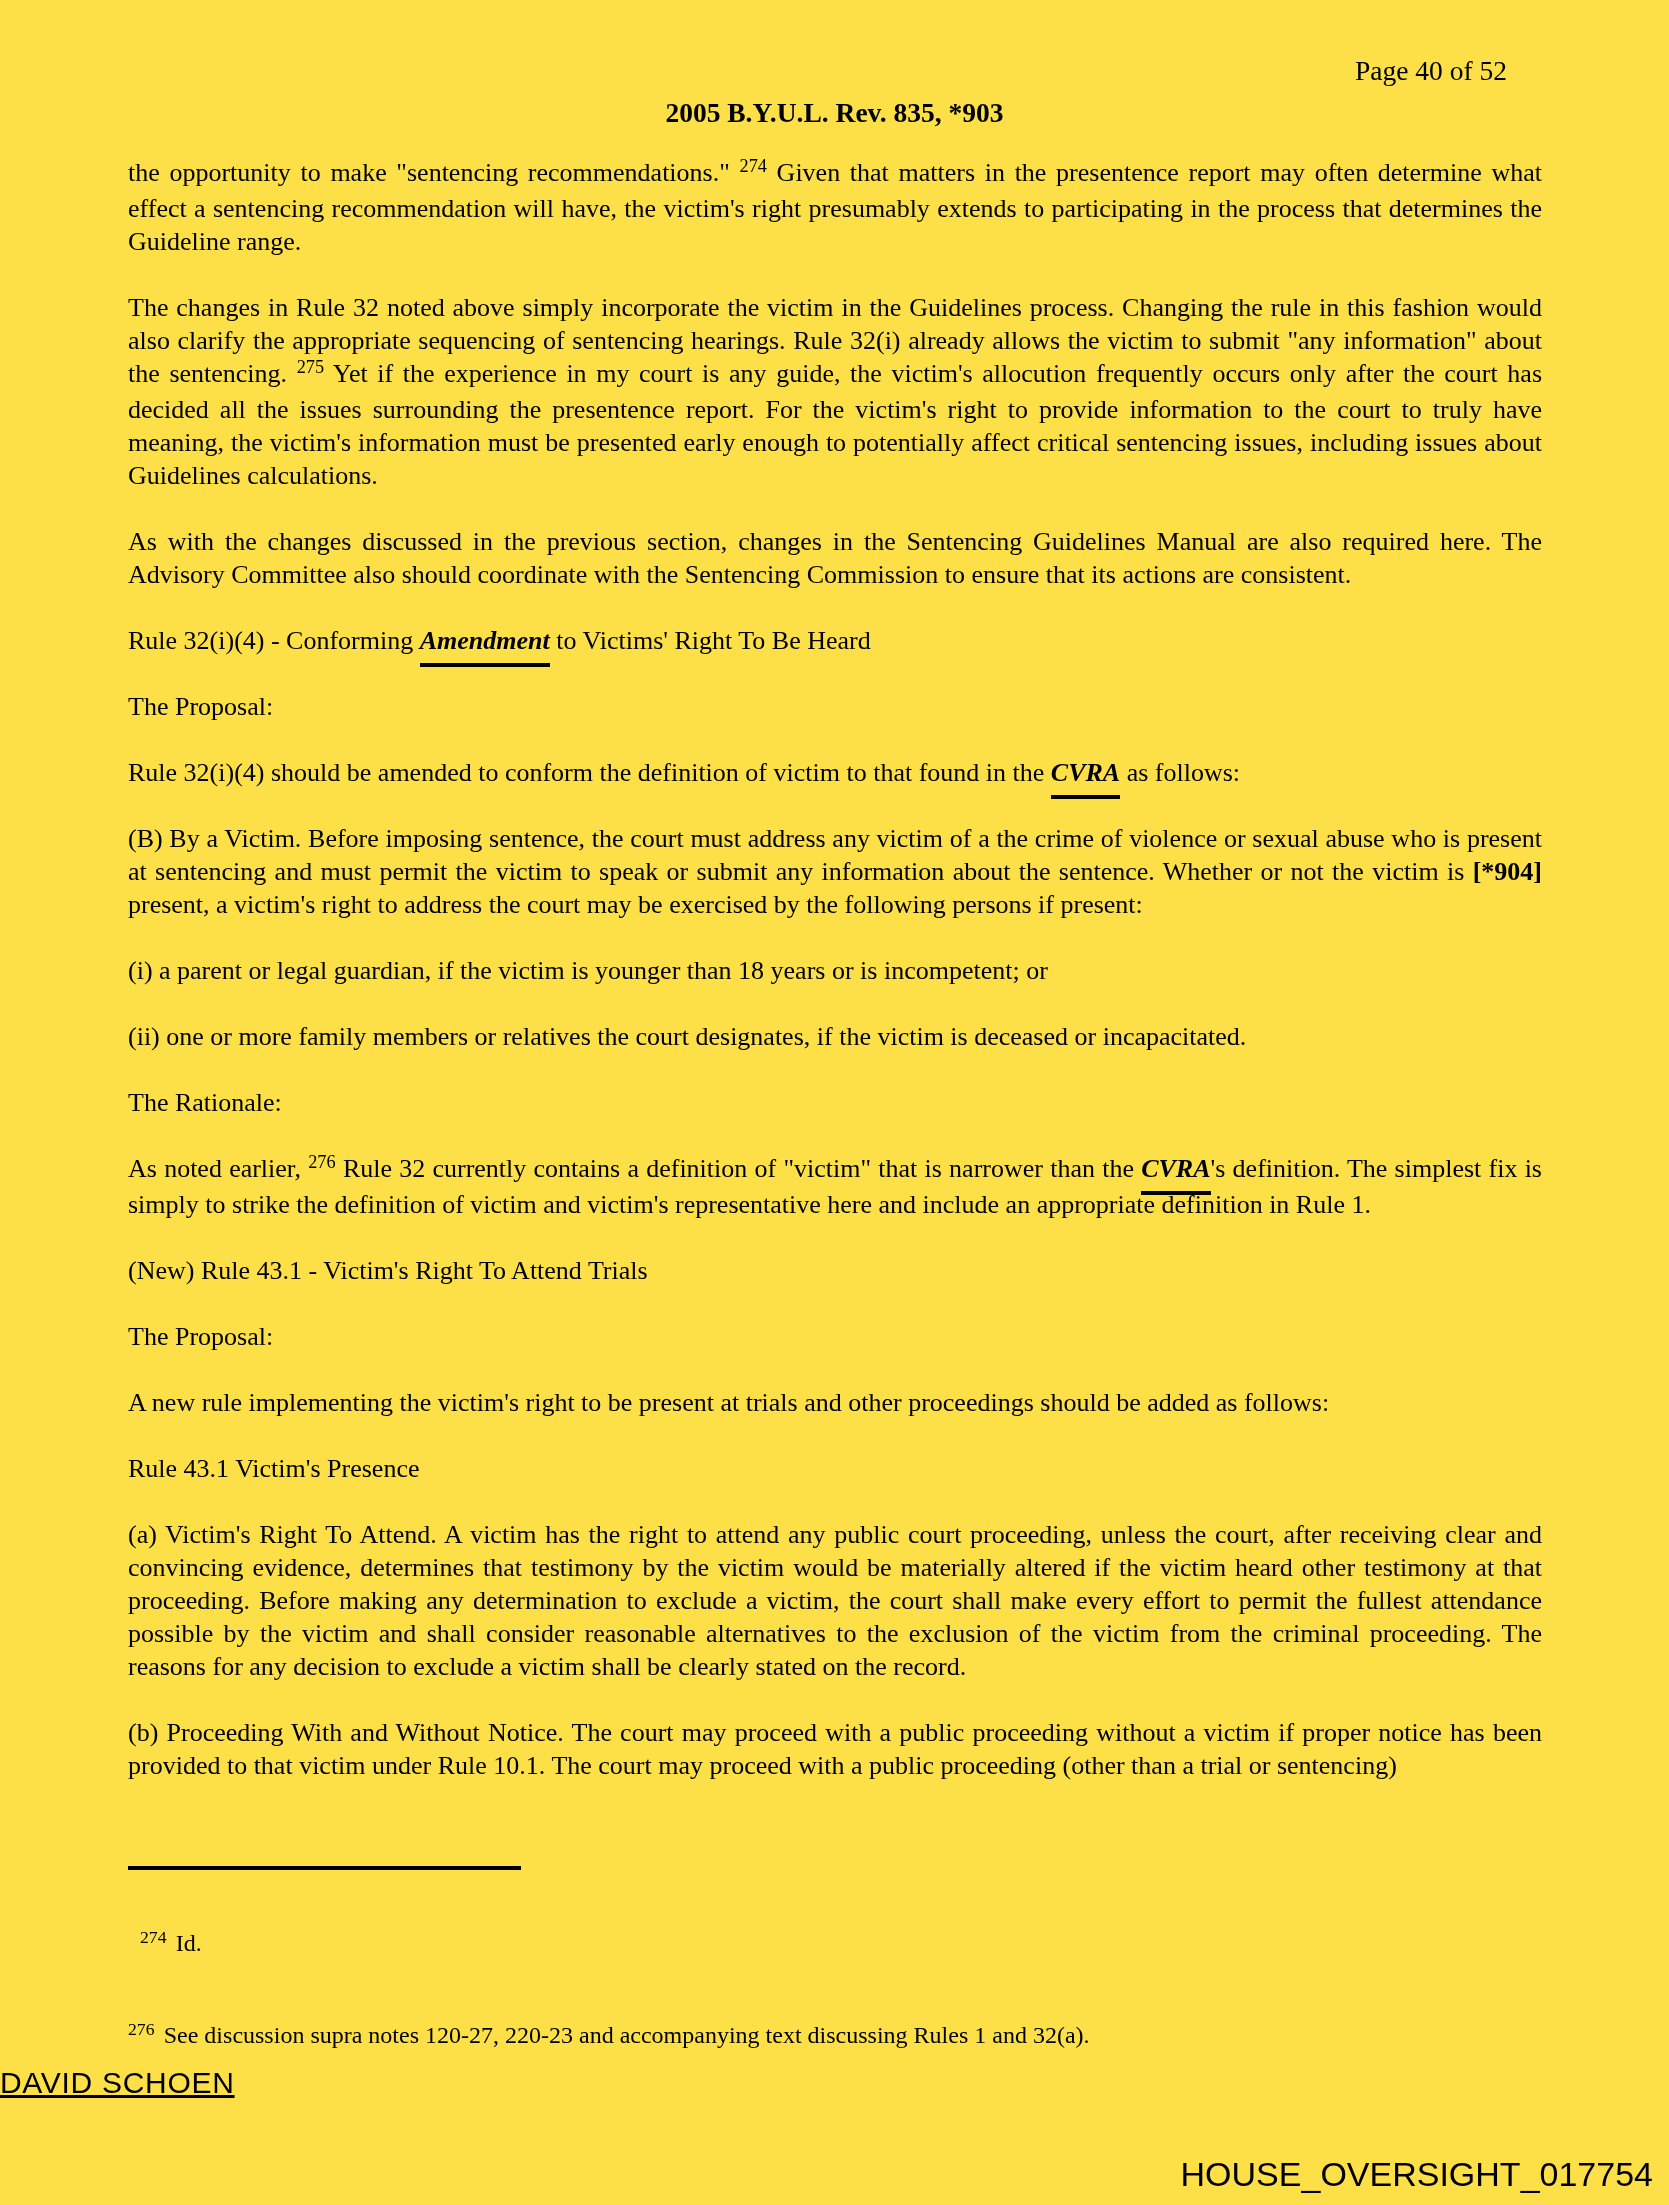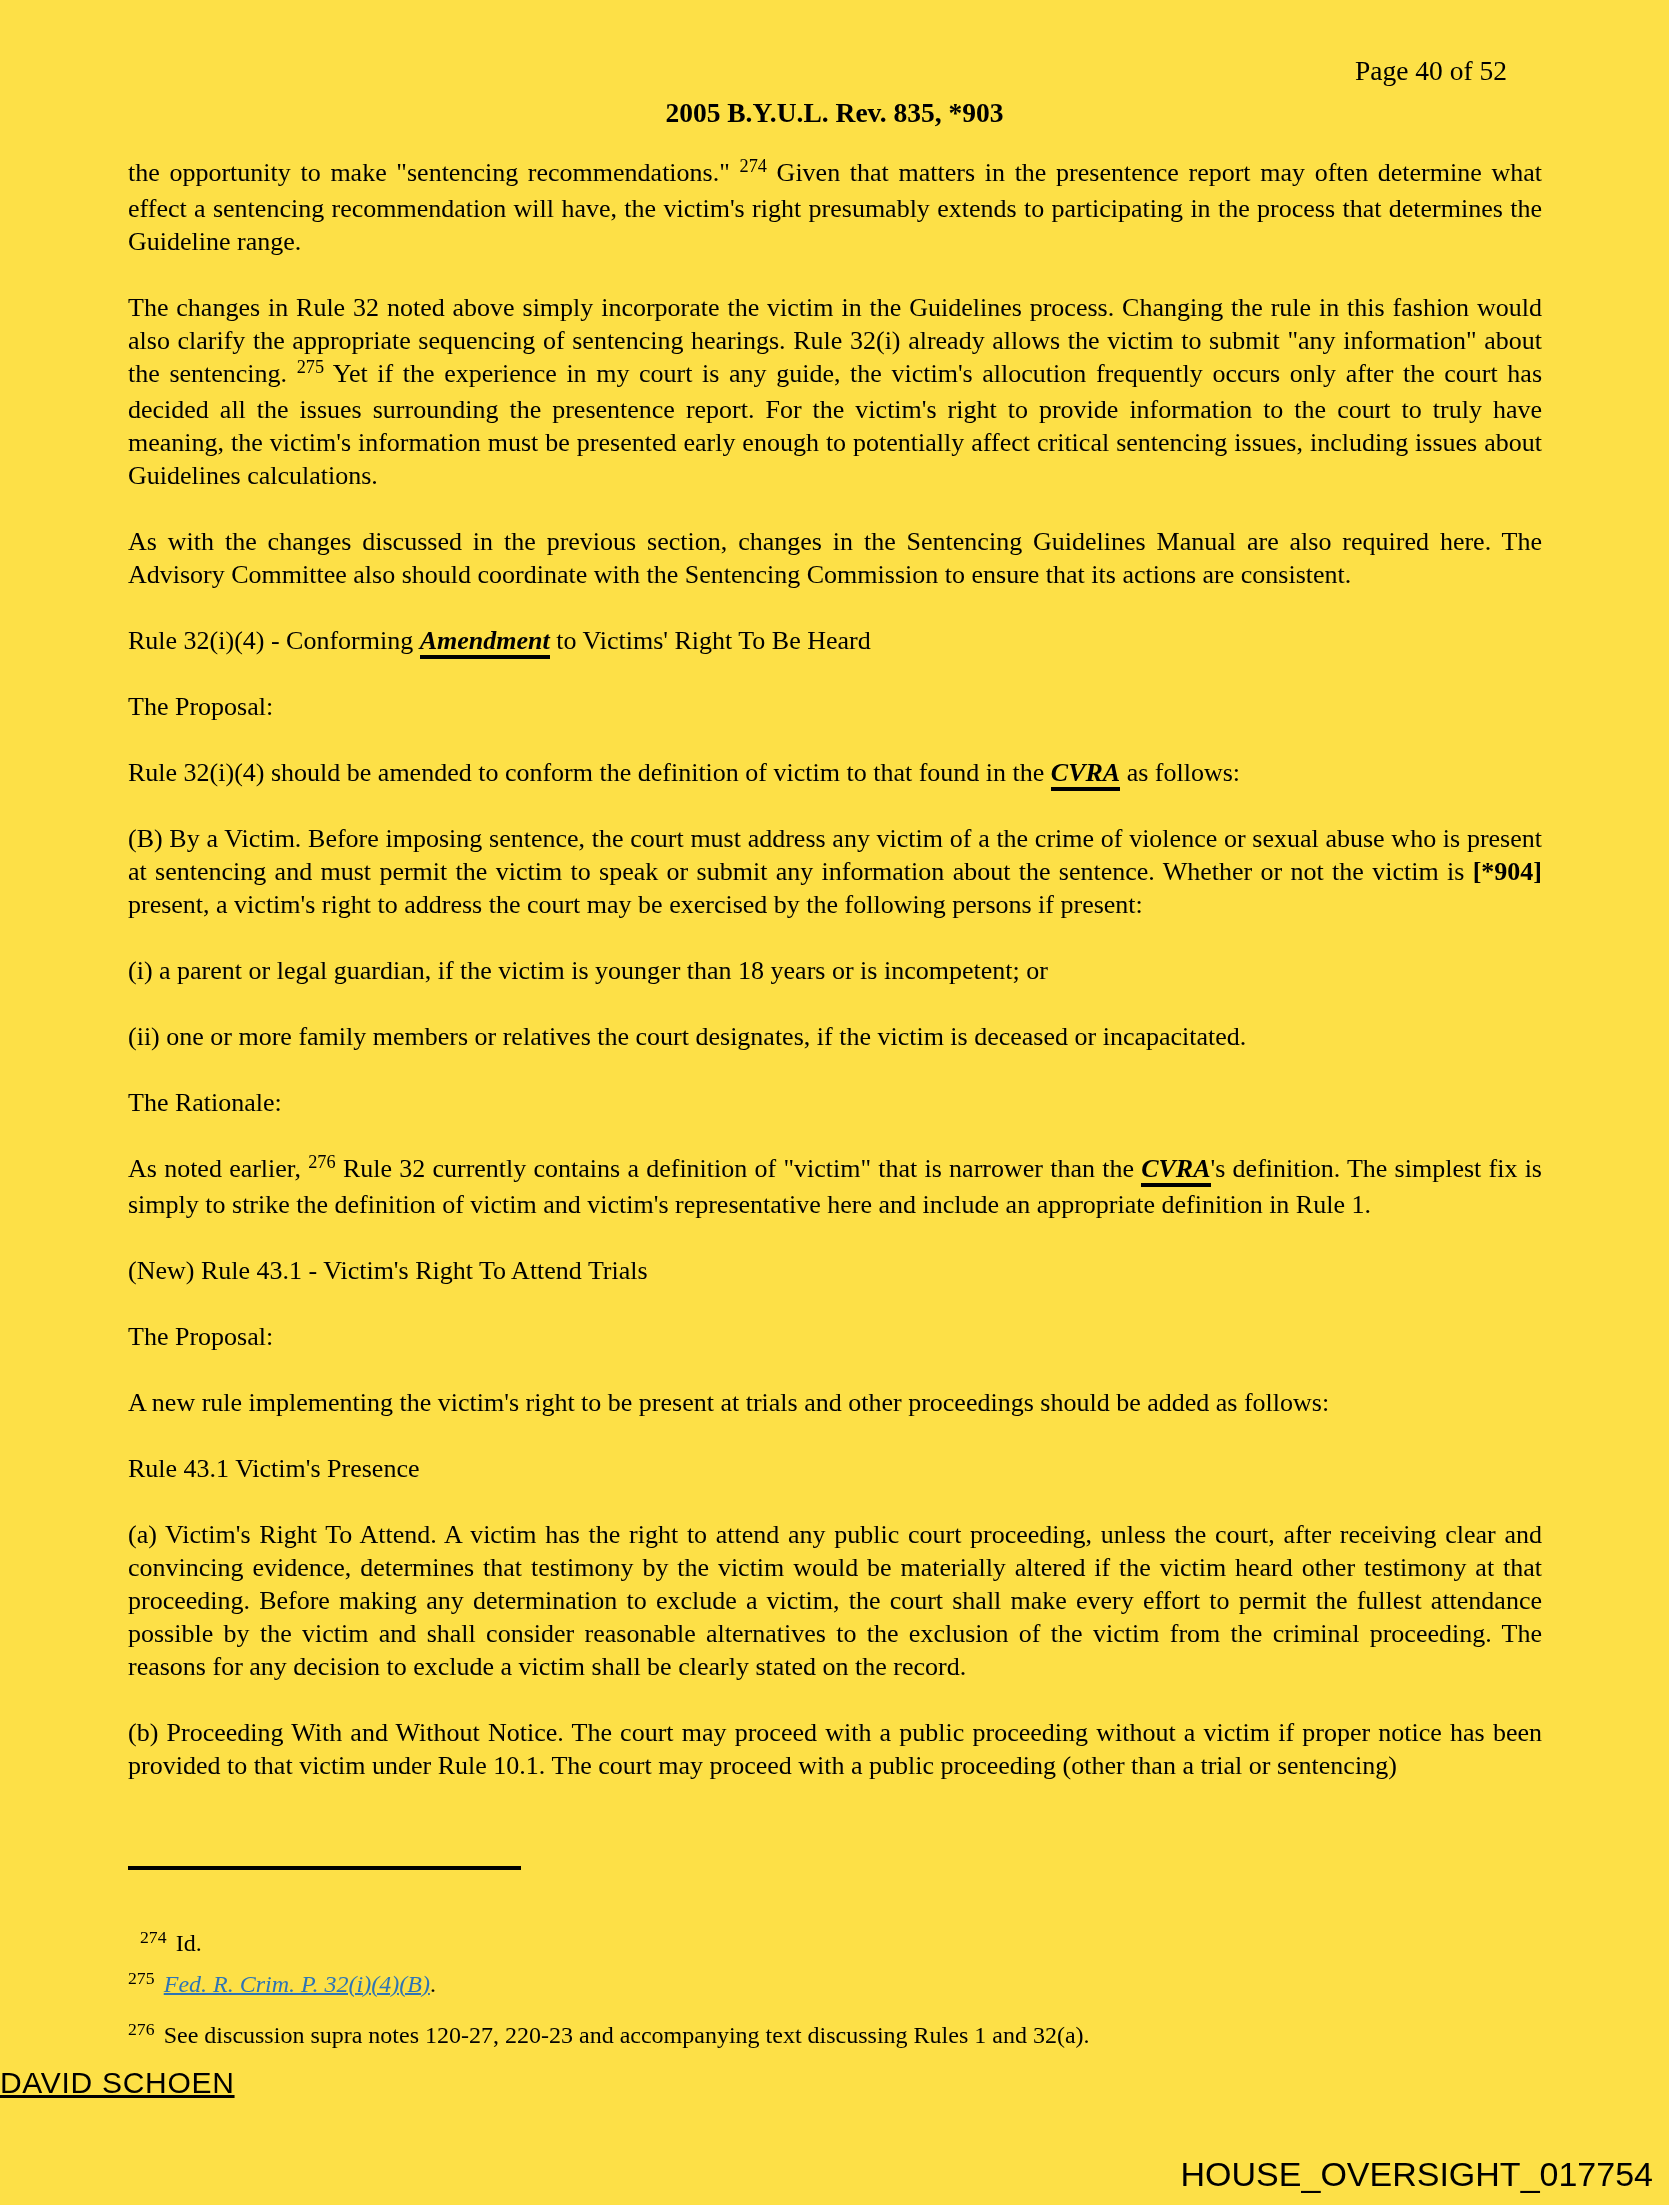--- a/index.html
+++ b/index.html
@@ -31,21 +31,21 @@
   }
   .seg-normal { }
   .seg-sup {
     font-size:18.3px;
     position:relative; top:-9.2px;
   }
   .seg-bold { font-weight:bold; }
   .seg-biu {
     font-weight:bold; font-style:italic;
     border-bottom:4.6px solid #000;
-    padding-bottom:0;
+    padding-bottom:8px;
   }
   .footnote-sep {
     position:absolute; left:128px; top:1866px;
     width:393px; height:0;
     border-top:4.6px solid #000;
   }
   .footnote {
     position:absolute; left:128px; width:1414px;
     font-size:24px; line-height:31px;
   }
@@ -101,23 +101,20 @@
     <p><span class="seg-normal">(a) Victim's Right To Attend. A victim has the right to attend any public court proceeding, unless the court, after receiving clear and convincing evidence, determines that testimony by the victim would be materially altered if the victim heard other testimony at that proceeding. Before making any determination to exclude a victim, the court shall make every effort to permit the fullest attendance possible by the victim and shall consider reasonable alternatives to the exclusion of the victim from the criminal proceeding. The reasons for any decision to exclude a victim shall be clearly stated on the record.</span></p>
     <p><span class="seg-normal">(b) Proceeding With and Without Notice. The court may proceed with a public proceeding without a victim if proper notice has been provided to that victim under Rule 10.1. The court may proceed with a public proceeding (other than a trial or sentencing)</span></p>
   </div>
 
   <div class="footnote-sep"></div>
 
   <div class="footnote fn-274">
     <span class="fn-marker">274</span><span><span class="seg-normal">Id.</span></span>
   </div>
 
-  <div class="footnote fn-275">
-    <span class="fn-marker">275</span><span><span class="seg-link" style="color: rgb(46, 116, 181); text-decoration-color: rgb(46, 116, 181);">Fed. R. Crim. P. 32(i)(4)(B)</span><span class="seg-normal">.</span></span>
-  </div>
 
   <div class="footnote fn-276">
     <span class="fn-marker">276</span><span><span class="seg-normal">See discussion supra notes 120-27, 220-23 and accompanying text discussing Rules 1 and 32(a).</span></span>
   </div>
 
   <div class="watermark-name">DAVID SCHOEN</div>
 
   <div class="bates-number">HOUSE_OVERSIGHT_017754</div>
 
 </div>

